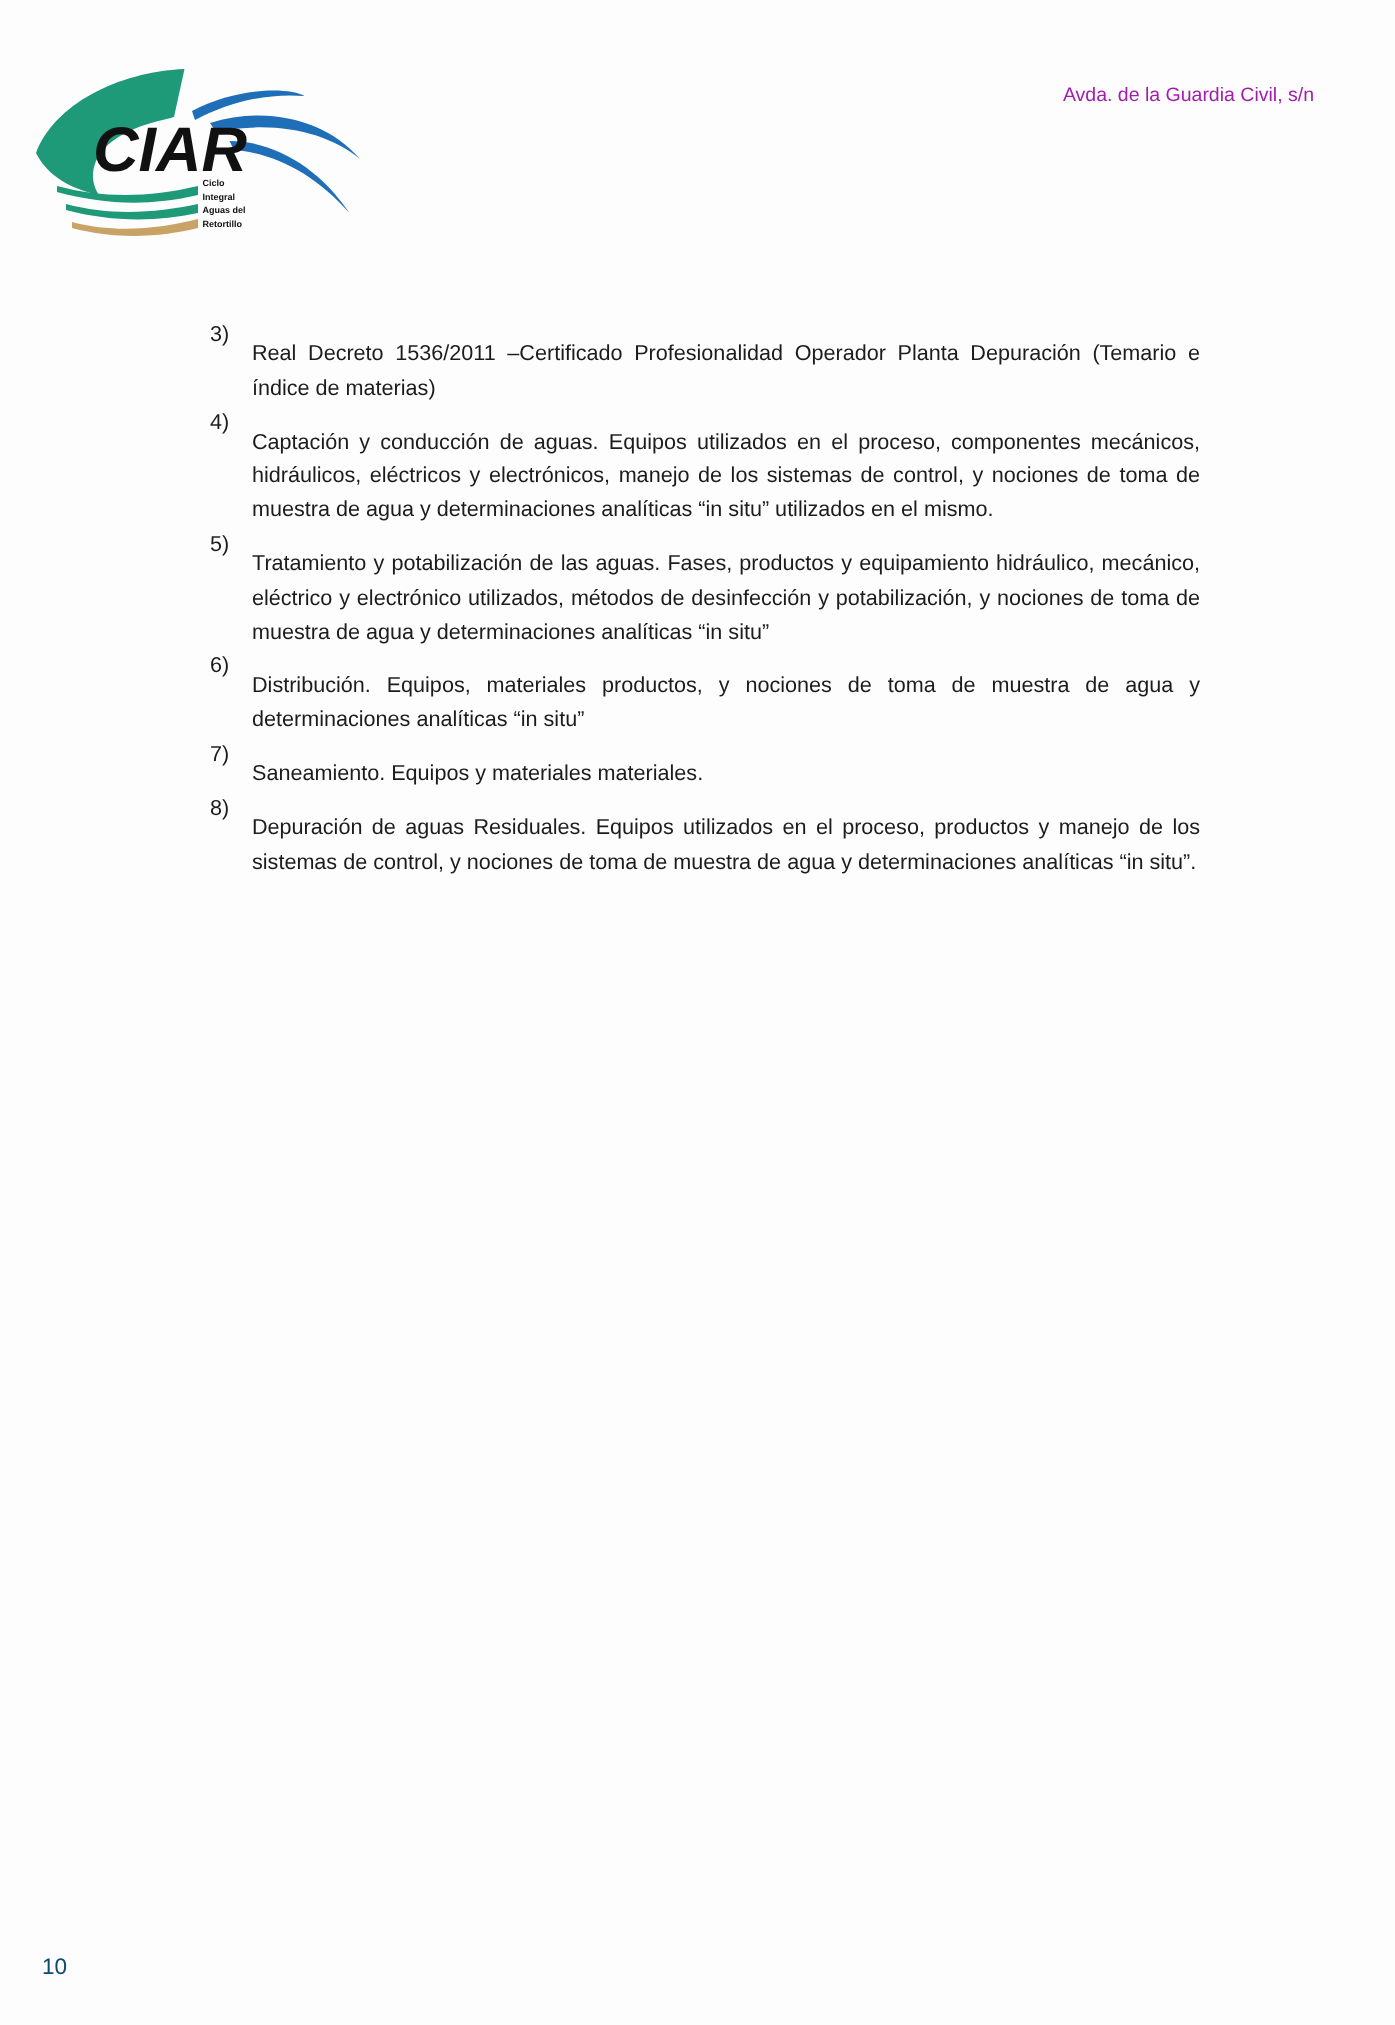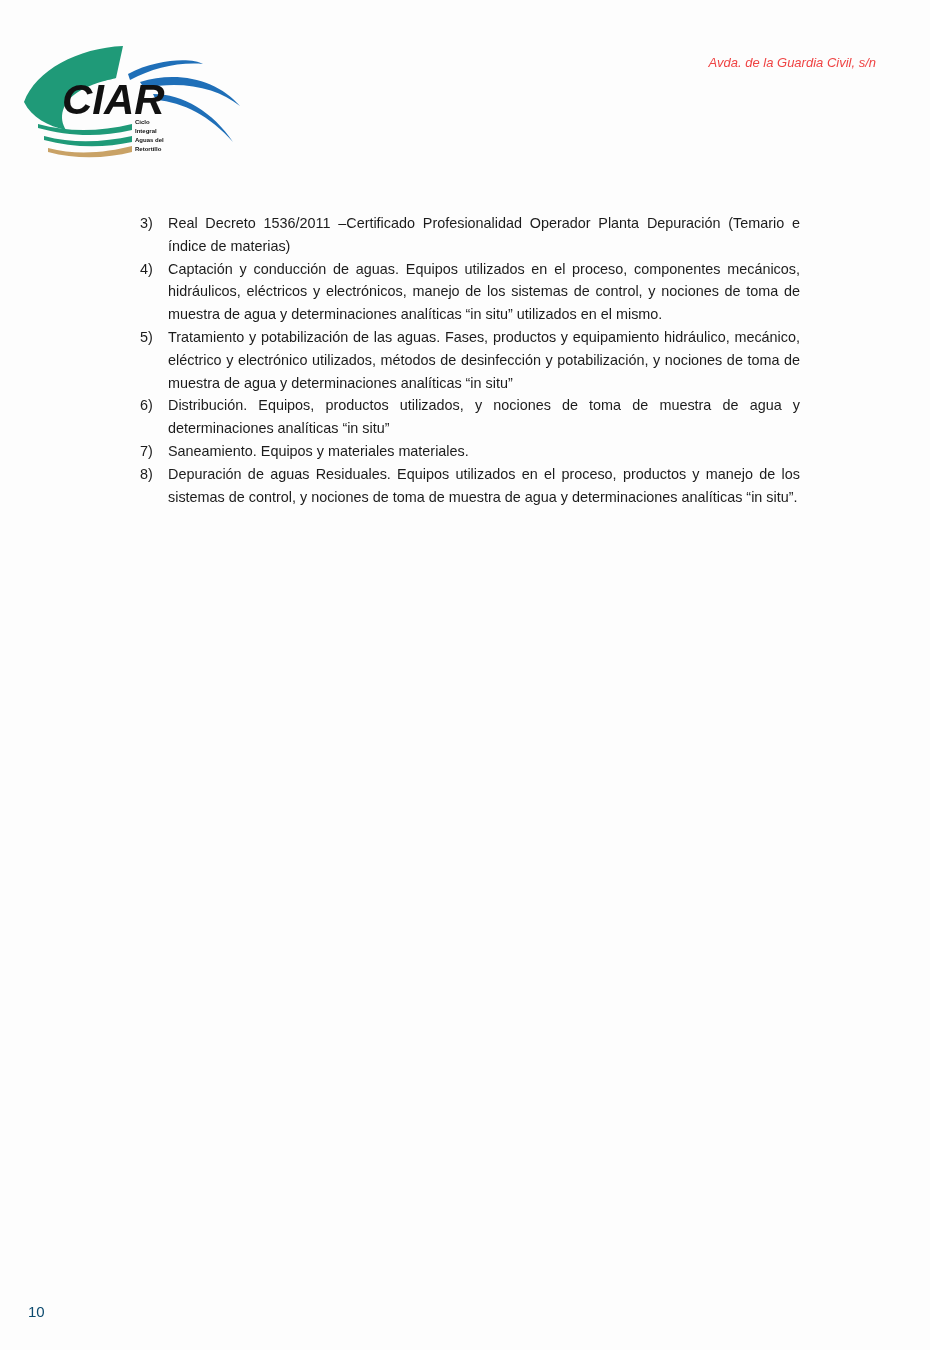--- a/index.html
+++ b/index.html
@@ -1,23 +1,23 @@
 <!DOCTYPE html>
 <html><head>
 <meta charset="utf-8">
 <style>
   html, body { margin: 0; padding: 0; background: #fdfdfd; }
   body { width: 930px; height: 1350px; position: relative; overflow: hidden; font-family: "Liberation Sans", sans-serif; color: #1a1a1a; }
   .logo { position: absolute; left: 18px; top: 40px; width: 230px; height: 125px; }
-  .address { position: absolute; right: 54px; top: 54px; text-align: right; font-style: italic; font-size: 13px; color: #ef4444; }
+  .address { position: absolute; right: 54px; top: 54px; text-align: right; font-size: 13px; color: #a21caf; }
   .address div { height: 34.5px; line-height: 17px; }
   .content { position: absolute; left: 140px; top: 212px; width: 660px; font-family: "Liberation Sans", sans-serif; font-size: 14.4px; line-height: 22.8px; color: #1c1c1c; }
   .item { display: flex; }
   .num { width: 28px; flex: 0 0 28px; }
-  .txt { flex: 1; text-align: justify; }
+  .txt { flex: 1; text-align: justify; margin-top: 13px; }
   .page-number { position: absolute; left: 0; width: 910px; top: 1303px; font-size: 15px; color: #0c4a6e; margin-left: 28px; }
 </style>
 </head>
 <body>
 
 <div class="logo">
   <svg width="230" height="125" viewBox="0 0 230 125">
     <path d="M105 6 C60 8 18 30 6 62 C14 78 30 86 48 90 C40 78 44 62 60 52 C76 42 92 40 98 38 Z" fill="#1f9a78"></path>
     <path d="M110 34 C140 18 175 18 185 24 C160 22 135 28 112 40 Z" fill="#1f6fb8"></path>
     <path d="M122 42 C160 30 200 40 222 66 C200 48 165 40 126 48 Z" fill="#1f6fb8"></path>
@@ -45,21 +45,21 @@
   <div class="item">
     <span class="num">4)</span>
     <span class="txt">Captación y conducción de aguas. Equipos utilizados en el proceso, componentes mecánicos, hidráulicos, eléctricos y electrónicos, manejo de los sistemas de control, y nociones de toma de muestra de agua y determinaciones analíticas “in situ” utilizados en el mismo.</span>
   </div>
   <div class="item">
     <span class="num">5)</span>
     <span class="txt">Tratamiento y potabilización de las aguas. Fases, productos y equipamiento hidráulico, mecánico, eléctrico y electrónico utilizados, métodos de desinfección y potabilización, y nociones de toma de muestra de agua y determinaciones analíticas “in situ”</span>
   </div>
   <div class="item">
     <span class="num">6)</span>
-    <span class="txt">Distribución. Equipos, productos utilizados, y nociones de toma de muestra de agua y determinaciones analíticas “in situ”</span>
+    <span class="txt">Distribución. Equipos, materiales productos, y nociones de toma de muestra de agua y determinaciones analíticas “in situ”</span>
   </div>
   <div class="item">
     <span class="num">7)</span>
     <span class="txt">Saneamiento. Equipos y materiales materiales.</span>
   </div>
   <div class="item">
     <span class="num">8)</span>
     <span class="txt">Depuración de aguas Residuales. Equipos utilizados en el proceso, productos y manejo de los sistemas de control, y nociones de toma de muestra de agua y determinaciones analíticas “in situ”.</span>
   </div>
 </div>

